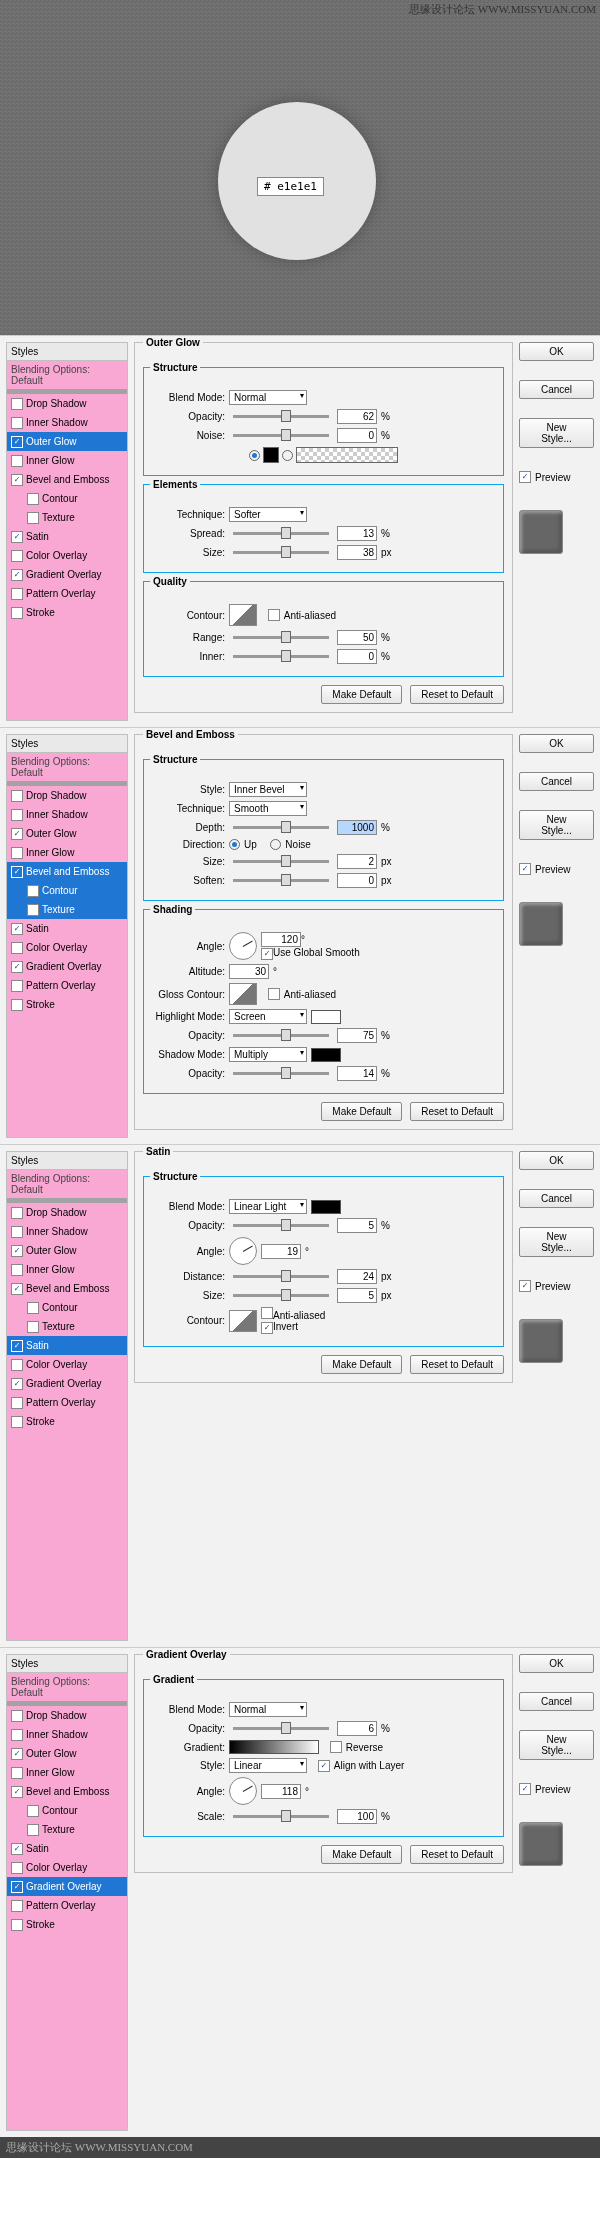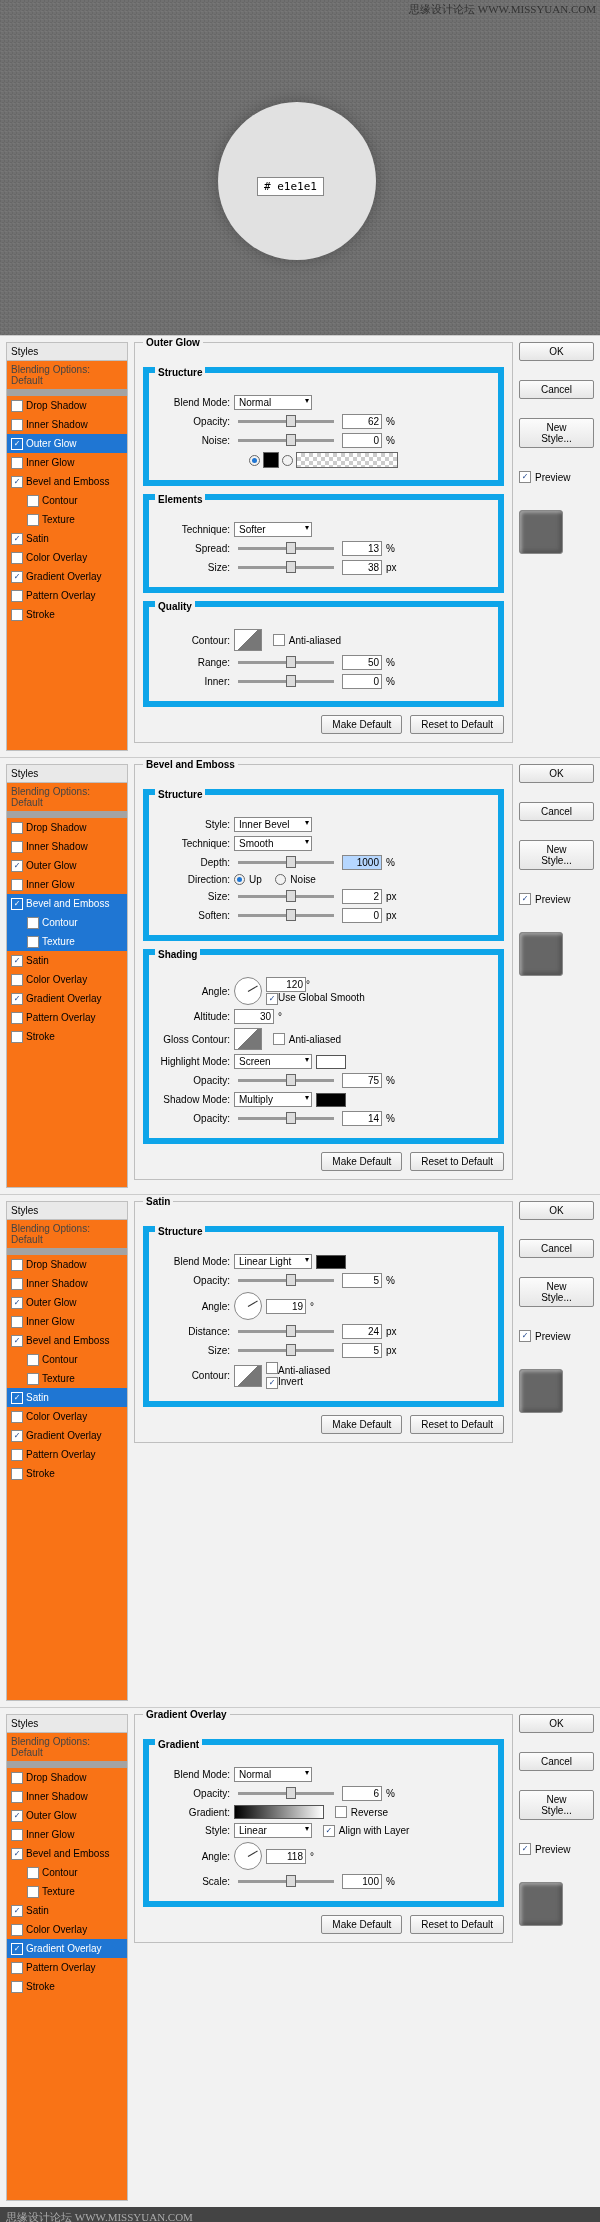--- a/index.html
+++ b/index.html
@@ -2,33 +2,33 @@
 <html><head>
 <meta charset="utf-8">
 <style>
 body{margin:0;font-family:"Microsoft Sans Serif",Tahoma,sans-serif;font-size:10px;background:#fff;width:600px}
 .preview-top{width:600px;height:335px;background:#707070;position:relative}
 .noise{position:absolute;inset:0;background-image:radial-gradient(circle at 13% 27%,rgba(0,0,0,.08) 1px,transparent 1px),radial-gradient(circle at 77% 63%,rgba(0,0,0,.08) 1px,transparent 1px),radial-gradient(circle at 44% 88%,rgba(255,255,255,.05) 1px,transparent 1px);background-size:4px 4px}
 .wm{position:absolute;top:2px;right:4px;font-family:SimSun,serif;font-size:11px;color:#333}
 .circle{position:absolute;width:158px;height:158px;border-radius:50%;background:#e1e1e1;left:218px;top:102px;box-shadow:0 0 15px rgba(0,0,0,.25)}
 .swatch-lbl{position:absolute;left:257px;top:177px;background:#fff;border:1px solid #888;padding:2px 6px;font-family:monospace;font-size:11px}
 .dlg{width:600px;height:auto;background:#f2f2f2;border-top:1px solid #ccc;display:flex;padding:6px;box-sizing:border-box;gap:6px}
-.col-styles{width:120px;border:1px solid #bfbfbf;background:#f97316}
+.col-styles{width:120px;border:1px solid #bfbfbf;background:#f9a8d4}
 .styles-hd{background:#e9e9e9;padding:3px 4px;border-bottom:1px solid #bfbfbf}
 .styles-row{padding:3px 4px;display:flex;align-items:center;gap:3px;min-height:13px}
 .styles-row.sel{background:#1f76d3;color:#fff}
 .styles-row.ind{padding-left:20px}
-.styles-sub{padding:3px 4px;border-bottom:7px solid #a3a3a3;color:#444}
+.styles-sub{padding:3px 4px;border-bottom:5px solid #a3a3a3;color:#444}
 .chk{width:10px;height:10px;border:1px solid #888;background:#fff;display:inline-flex;align-items:center;justify-content:center;font-size:8px;line-height:1;color:#1a428a}
 .chk.on::after{content:"✓"}
 .chk.on.white{color:#fff;border-color:#fff;background:transparent}
 .col-main{flex:1}
 .fieldset{border:1px solid #bfbfbf;padding:24px 8px 8px;position:relative;margin-bottom:8px}
 .fieldset .legend{position:absolute;top:-6px;left:8px;background:#f2f2f2;padding:0 3px;font-weight:bold}
-.inner-fs{border:6px solid #0ea5e9;padding:18px 6px 8px;position:relative;margin-bottom:8px}
+.inner-fs{border:1px solid #0ea5e9;padding:18px 6px 8px;position:relative;margin-bottom:8px}
 .inner-fs .legend{position:absolute;top:-6px;left:6px;background:#f2f2f2;padding:0 3px}
 .row{display:flex;align-items:center;margin:4px 0;gap:4px}
 .lab{width:75px;text-align:right}
 .drop{border:1px solid #888;background:#fff;padding:1px 14px 1px 4px;position:relative;min-width:58px;display:inline-block}
 .drop::after{content:"▾";position:absolute;right:2px;top:0;font-size:8px}
 .swatch{width:28px;height:12px;border:1px solid #555}
 .slider{flex:1;max-width:96px;height:3px;background:#999;position:relative;margin:0 4px}
 .slider::after{content:"";position:absolute;width:8px;height:10px;background:#dcdcdc;border:1px solid #666;top:-5px;left:50%}
 .numbox{width:34px;border:1px solid #888;background:#fff;padding:1px 2px;text-align:right;font-size:10px}
 .btn{border:1px solid #888;background:linear-gradient(#fcfcfc,#e6e6e6);padding:3px 10px;border-radius:2px;cursor:default;text-align:center}

